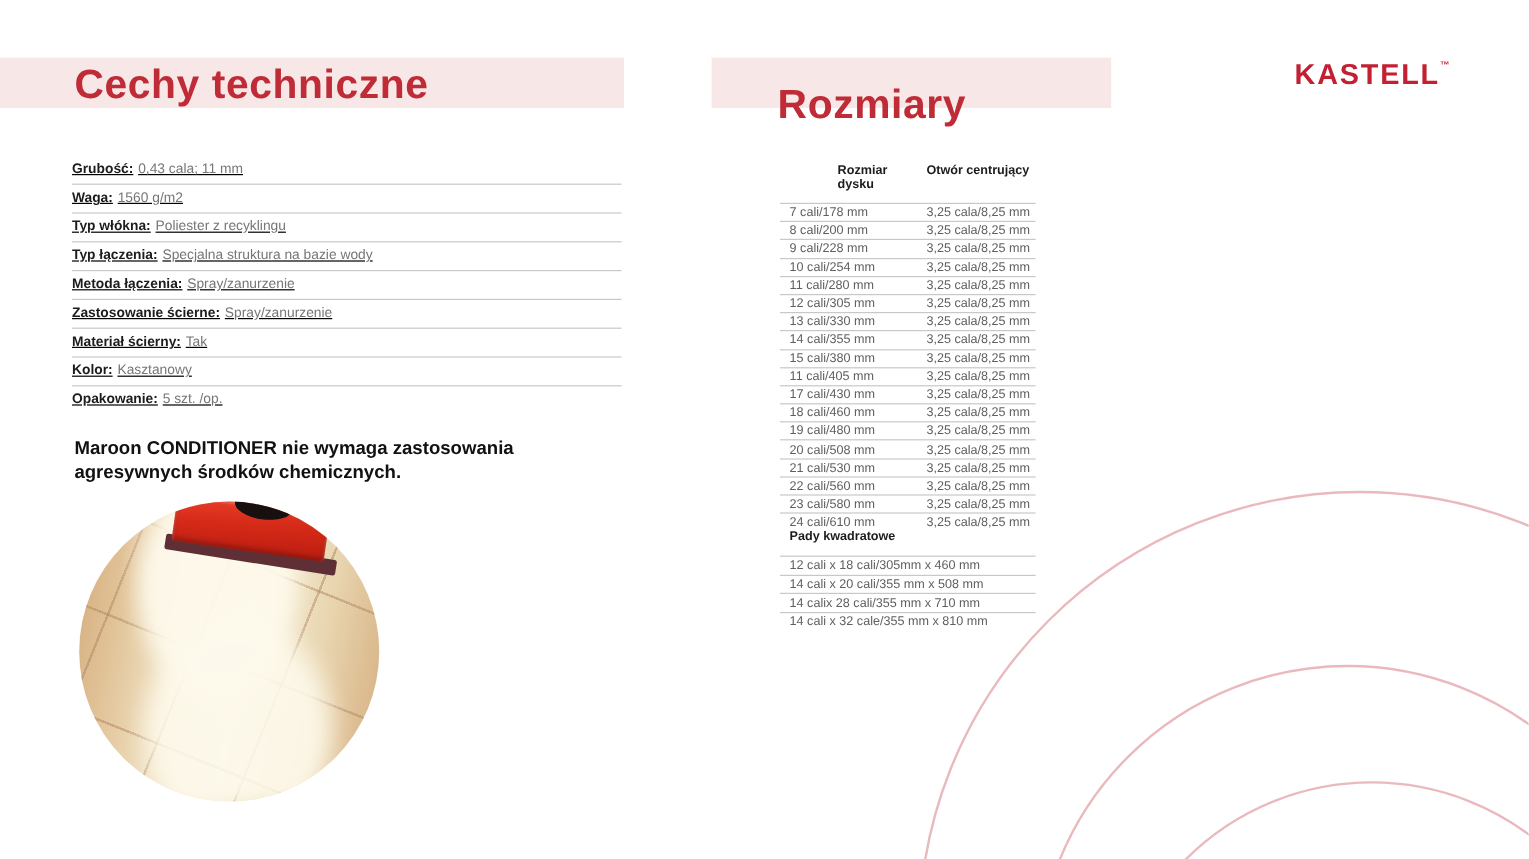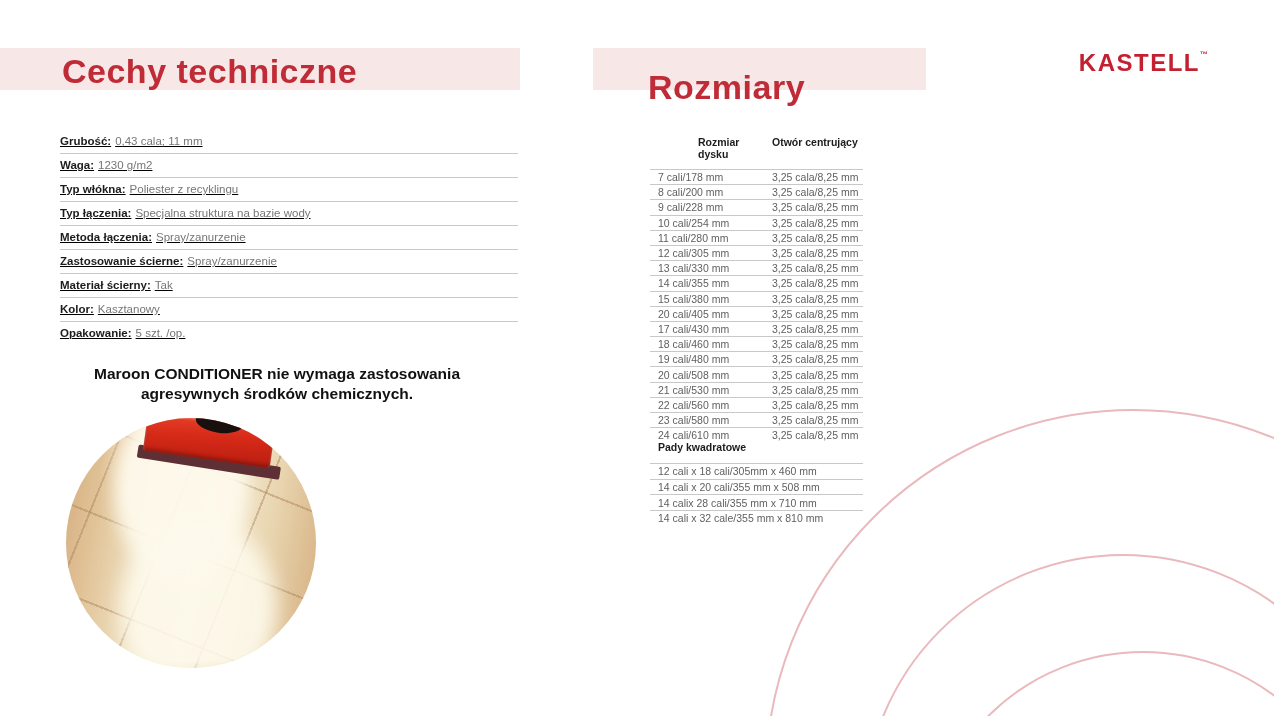--- a/index.html
+++ b/index.html
@@ -28,21 +28,21 @@
   .logo sup{font-size:8px;letter-spacing:0;vertical-align:top;position:relative;top:1px;}
 
   
   .spec-list{position:absolute;left:60px;top:130px;width:458px;font-size:11.5px;}
   .spec-row{padding:5px 0 6px 0;border-bottom:1px solid var(--line-gray);line-height:12px;text-decoration:underline;}
   .spec-row:last-child{border-bottom:none;}
   .spec-label{font-weight:bold;color:var(--ink);margin-right:4px;}
   .spec-value{color:var(--value-gray);}
 
   
-  .note{position:absolute;left:62px;top:364px;width:430px;font-size:15.5px;font-weight:bold;color:#111;line-height:1.32;text-align:center;}
+  .note{position:absolute;left:62px;top:364px;width:430px;font-size:15.5px;font-weight:bold;color:#111;line-height:1.32;}
   .note span{display:block;}
 
   
   .photo{position:absolute;left:66px;top:418px;width:250px;height:250px;border-radius:50%;overflow:hidden;
     background:linear-gradient(100deg,#d2aa7b 0%,#e1c398 16%,#f1e5c8 36%,#f7efda 54%,#e9d6b1 76%,#d4ac7c 100%);}
   .tiles{position:absolute;inset:-30%;
     background:
       repeating-linear-gradient(112deg,transparent 0 76px,rgba(176,136,96,.5) 76px 78px),
       repeating-linear-gradient(22deg,transparent 0 82px,rgba(176,136,96,.5) 82px 84px);}
   .clean-band{position:absolute;inset:0;filter:blur(6px);
@@ -86,21 +86,21 @@
 
   <div class="logo"><span>KASTELL</span><sup>™</sup></div>
 
   <div class="spec-list">
 
       <div class="spec-row">
         <span class="spec-label">Grubość:</span><span class="spec-value">0,43 cala; 11 mm</span>
       </div>
 
       <div class="spec-row">
-        <span class="spec-label">Waga:</span><span class="spec-value">1230 g/m2</span>
+        <span class="spec-label">Waga:</span><span class="spec-value">1560 g/m2</span>
       </div>
 
       <div class="spec-row">
         <span class="spec-label">Typ włókna:</span><span class="spec-value">Poliester z recyklingu</span>
       </div>
 
       <div class="spec-row">
         <span class="spec-label">Typ łączenia:</span><span class="spec-value">Specjalna struktura na bazie wody</span>
       </div>
 
@@ -186,21 +186,21 @@
           <span class="col1">14 cali/355 mm</span>
           <span class="col2">3,25 cala/8,25 mm</span>
         </div>
 
         <div class="size-row">
           <span class="col1">15 cali/380 mm</span>
           <span class="col2">3,25 cala/8,25 mm</span>
         </div>
 
         <div class="size-row">
-          <span class="col1">20 cali/405 mm</span>
+          <span class="col1">11 cali/405 mm</span>
           <span class="col2">3,25 cala/8,25 mm</span>
         </div>
 
         <div class="size-row">
           <span class="col1">17 cali/430 mm</span>
           <span class="col2">3,25 cala/8,25 mm</span>
         </div>
 
         <div class="size-row">
           <span class="col1">18 cali/460 mm</span>

